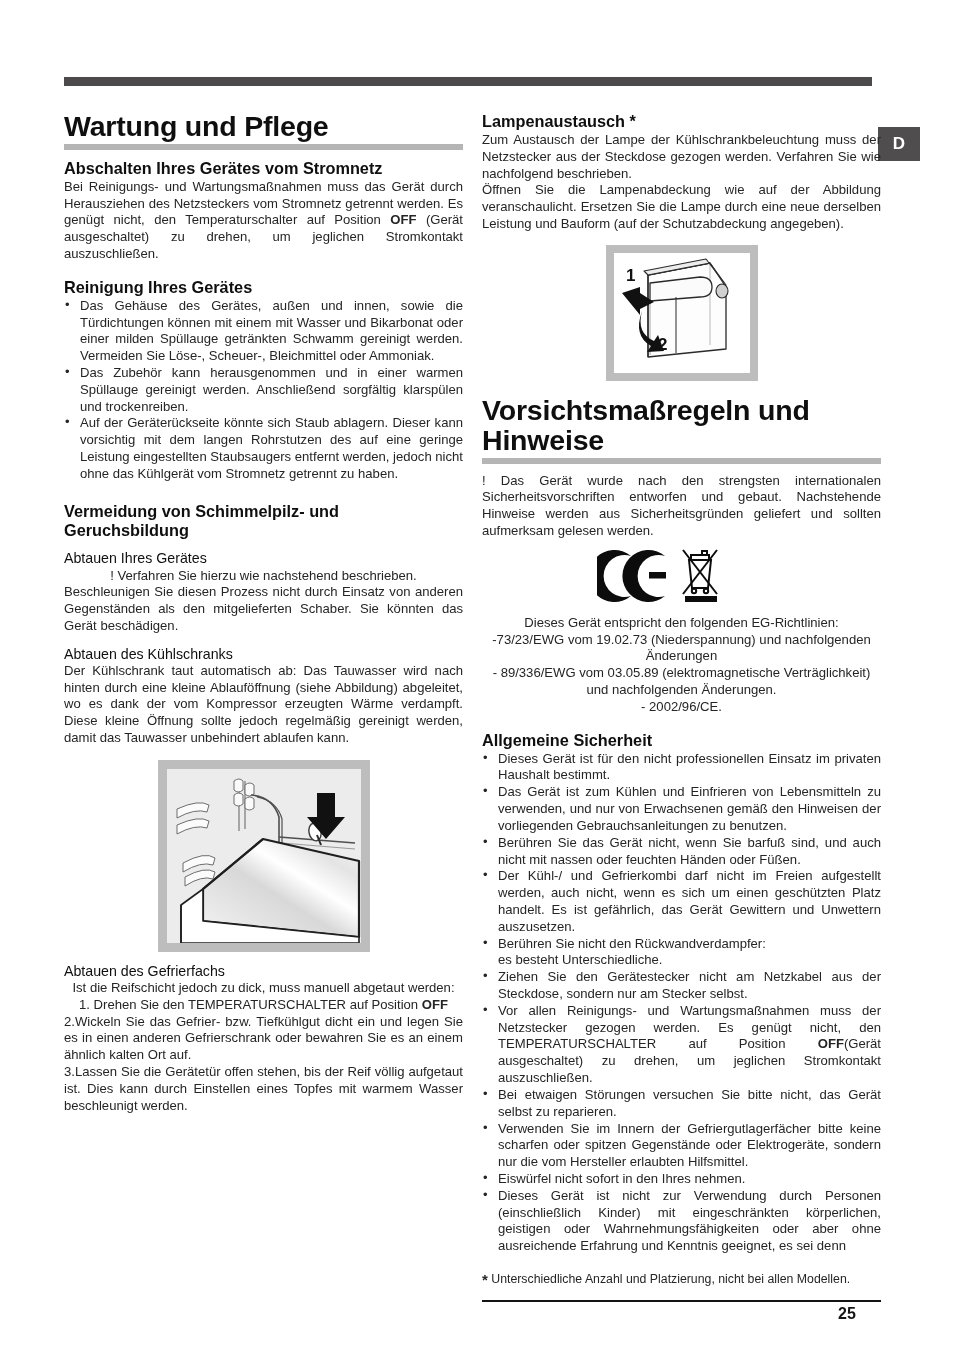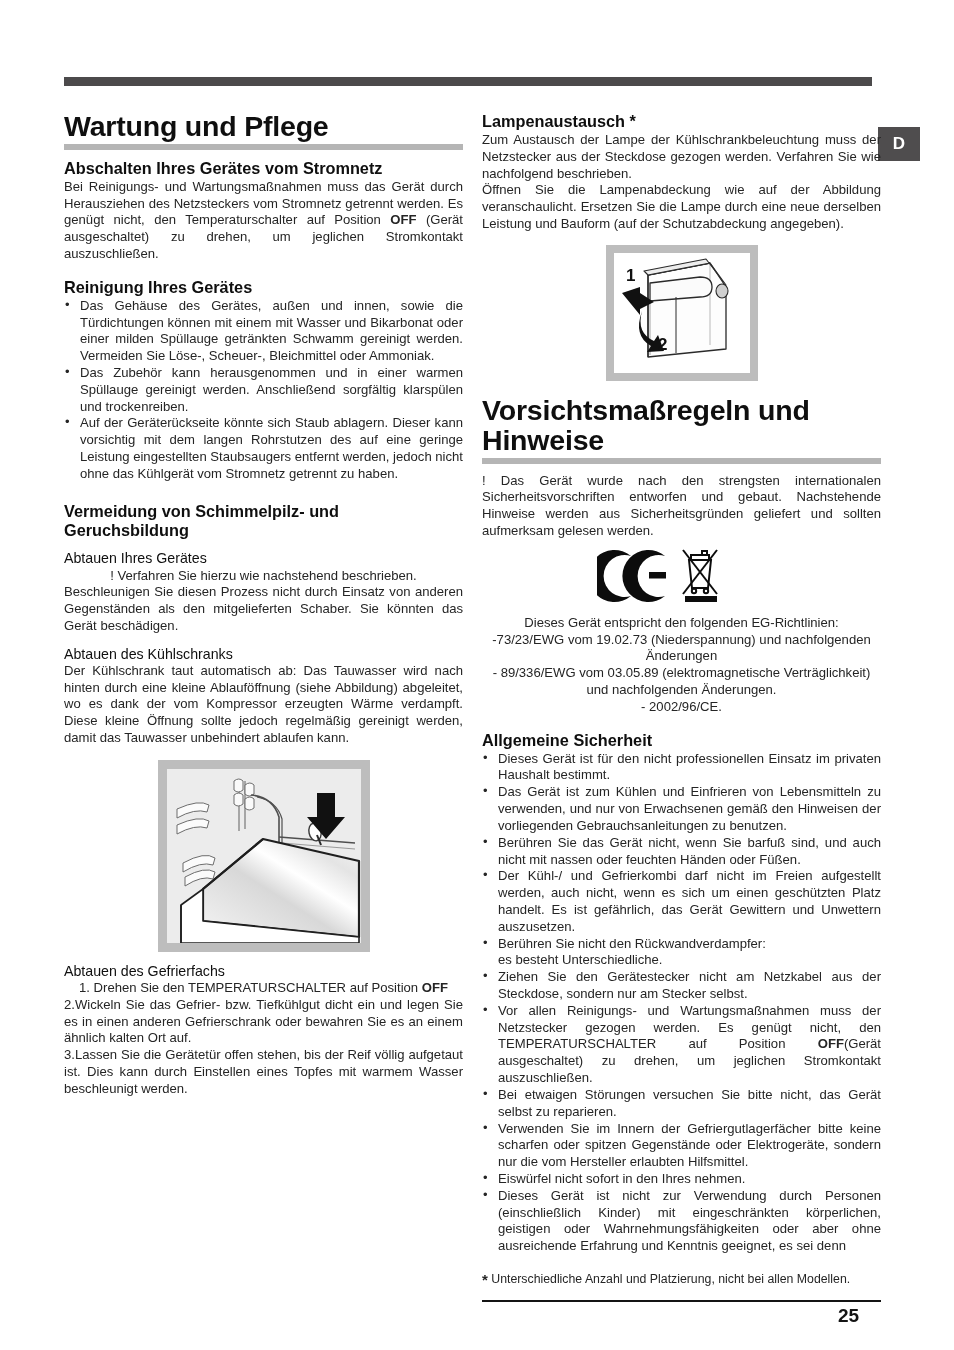--- a/index.html
+++ b/index.html
@@ -180,21 +180,21 @@
     left: 482px;
     top: 1300px;
     width: 399px;
     height: 2px;
     background: #141414;
   }
   .page-num {
     position: absolute;
     left: 838px;
     top: 1305px;
-    font-size: 19px;
+    font-size: 16px;
     font-weight: bold;
     color: #141414;
   }
 </style>
 </head>
 <body>
 
 <div class="page">
 
   <div class="top-rule"></div>
@@ -276,20 +276,21 @@
           <path d="M14 136 L14 174" stroke="#1f1f1f" stroke-width="1.6" fill="none"></path>
 
           <g>
             <path d="M150 24 L168 24 L168 48 L178 48 L159 70 L140 48 L150 48 Z" fill="#111111"></path>
           </g>
         </svg>
       </div>
     </div>
 
     <h3 class="small">Abtauen des Gefrierfachs</h3>
+    <p class="body nojust">Ist die Reifschicht jedoch zu dick, muss manuell abgetaut werden:</p>
     <p class="body nojust"><span>1.  Drehen Sie den TEMPERATURSCHALTER auf Position </span><span class="b">OFF</span></p>
     <p class="body">2.Wickeln Sie das Gefrier- bzw. Tiefkühlgut dicht ein und legen Sie es in einen anderen Gefrierschrank oder bewahren Sie es an einem ähnlich kalten Ort auf.</p>
     <p class="body">3.Lassen Sie die Gerätetür offen stehen, bis der Reif völlig aufgetaut ist. Dies kann durch Einstellen eines Topfes mit warmem Wasser beschleunigt werden.</p>
 
   </div>
 
   <div class="col col-right">
 
     <h2 class="sub">Lampenaustausch *</h2>
     <p class="body">Zum Austausch der Lampe der Kühlschrankbeleuchtung muss der Netzstecker aus der Steckdose gezogen werden. Verfahren Sie wie nachfolgend beschrieben.</p>

